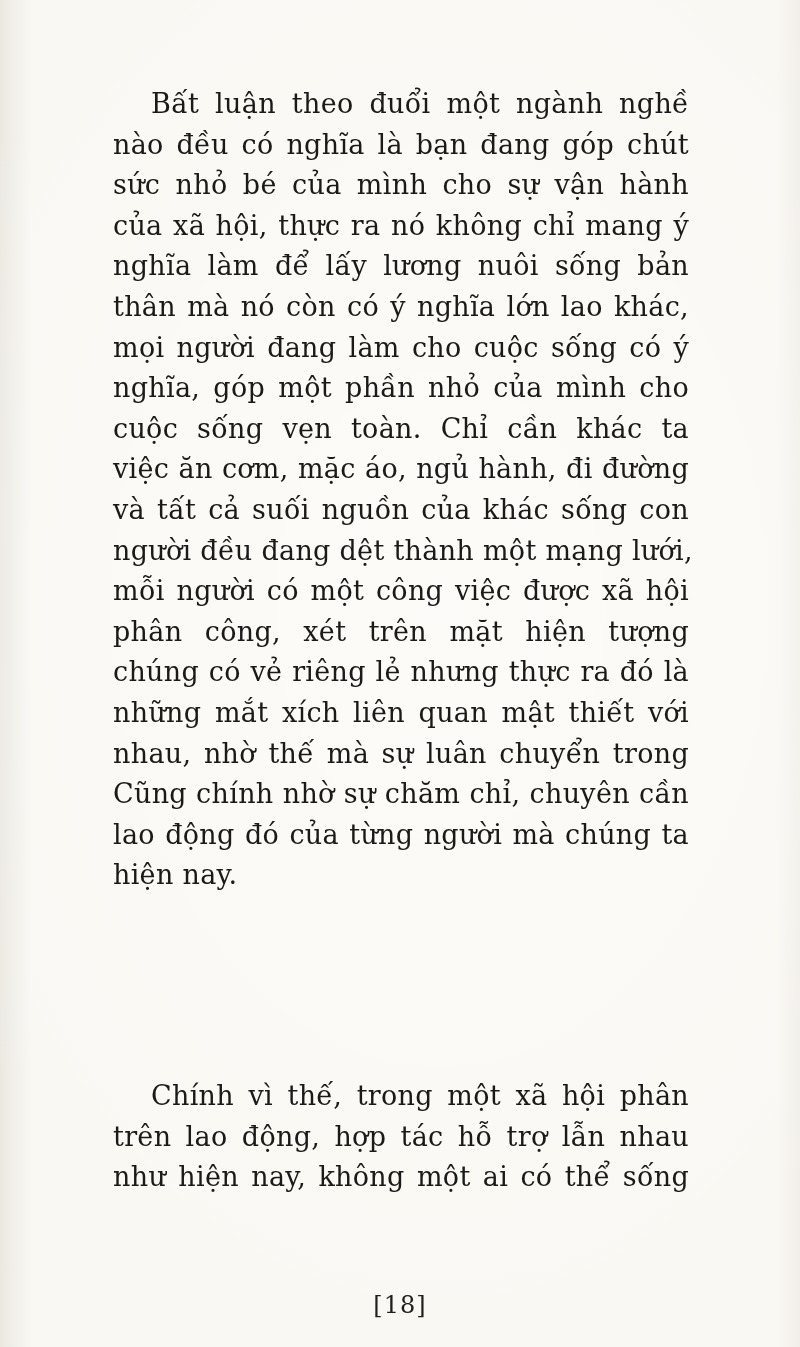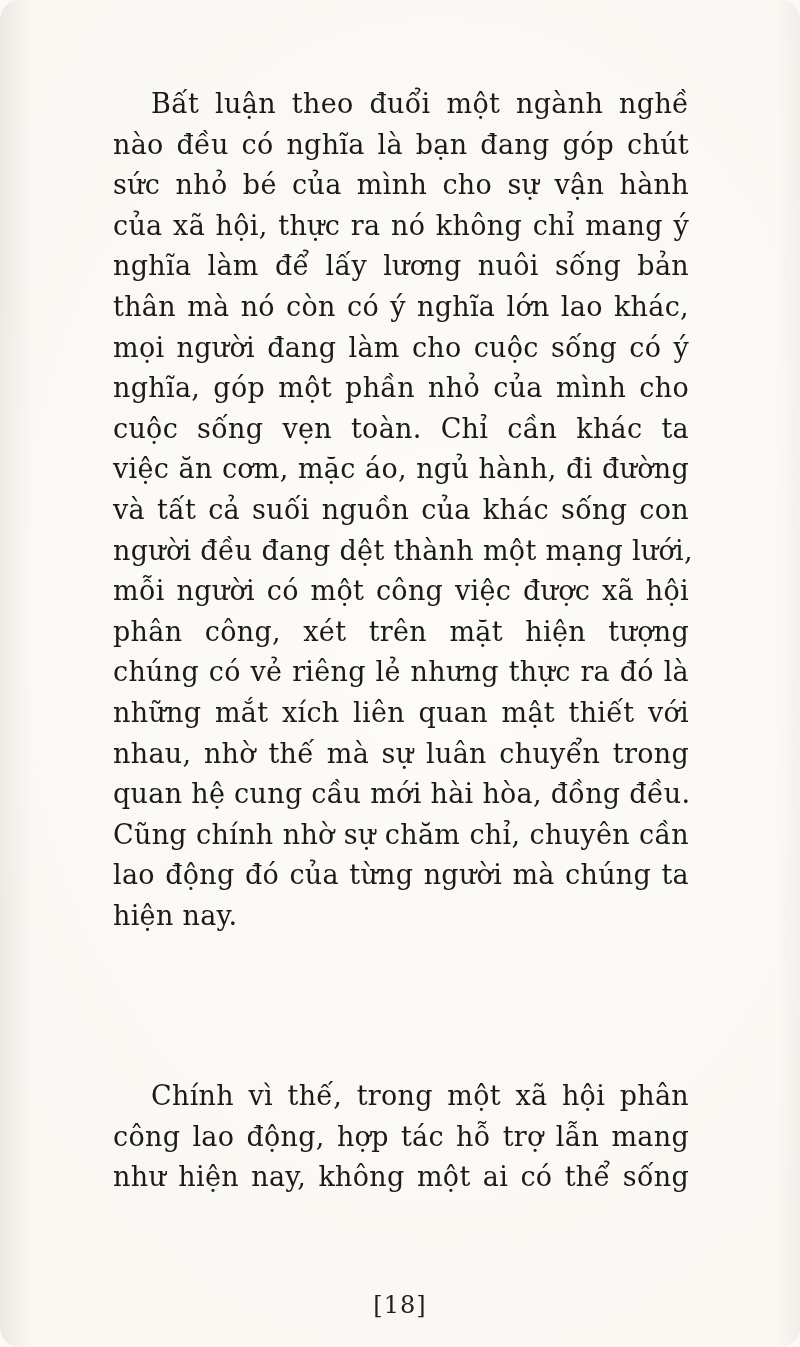--- a/index.html
+++ b/index.html
@@ -13,21 +13,20 @@
     position: relative;
     overflow: hidden;
   }
   .page {
     position: absolute;
     inset: 0;
     background:
       radial-gradient(ellipse 120% 100% at 55% 45%, rgba(255,255,255,0.5), rgba(0,0,0,0) 60%),
       linear-gradient(90deg, rgba(190,185,175,0.25) 0%, rgba(0,0,0,0) 4%, rgba(0,0,0,0) 97%, rgba(200,196,188,0.18) 100%),
       #faf8f3;
-    border-radius: 20px;
   }
   .text-block {
     position: absolute;
     left: 113px;
     width: 576px;
     color: #1b1a18;
     font-size: 27px;
   }
   .para-1 { top: 84px; }
   .para-2 { top: 1076px; }
@@ -70,27 +69,26 @@
     <div class="line">nghĩa, góp một phần nhỏ của mình cho</div>
     <div class="line">cuộc sống vẹn toàn. Chỉ cần khác ta</div>
     <div class="line">việc ăn cơm, mặc áo, ngủ hành, đi đường</div>
     <div class="line">và tất cả suối nguồn của khác sống con</div>
     <div class="line">người đều đang dệt thành một mạng lưới,</div>
     <div class="line">mỗi người có một công việc được xã hội</div>
     <div class="line">phân công, xét trên mặt hiện tượng</div>
     <div class="line">chúng có vẻ riêng lẻ nhưng thực ra đó là</div>
     <div class="line">những mắt xích liên quan mật thiết với</div>
     <div class="line">nhau, nhờ thế mà sự luân chuyển trong</div>
-    <div class="line">quan hệ cung cầu mới hài hòa, đồng đều.</div>
     <div class="line">Cũng chính nhờ sự chăm chỉ, chuyên cần</div>
     <div class="line">lao động đó của từng người mà chúng ta</div>
     <div class="line last">hiện nay.</div>
   </div>
 
   <div class="text-block para-2">
     <div class="line indent">Chính vì thế, trong một xã hội phân</div>
-    <div class="line">công lao động, hợp tác hỗ trợ lẫn mang</div>
+    <div class="line">trên lao động, hợp tác hỗ trợ lẫn nhau</div>
     <div class="line">như hiện nay, không một ai có thể sống</div>
   </div>
 
   <div class="page-number">[18]</div>
 
 </div>
 
 </body></html>

